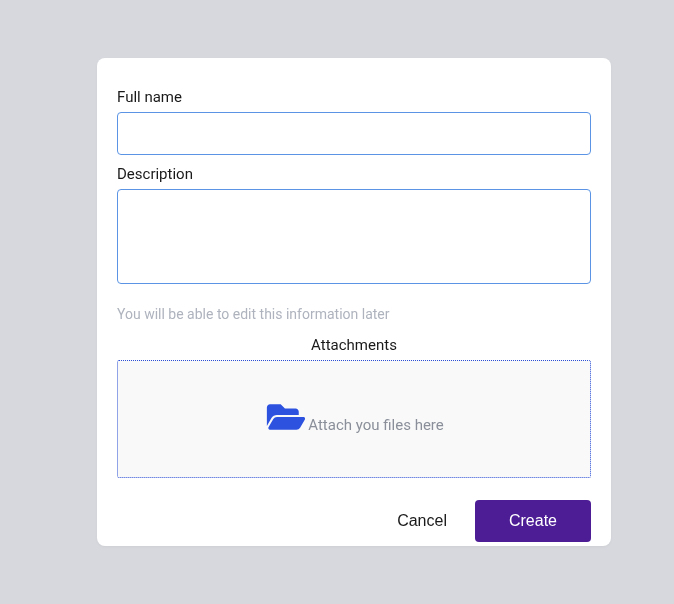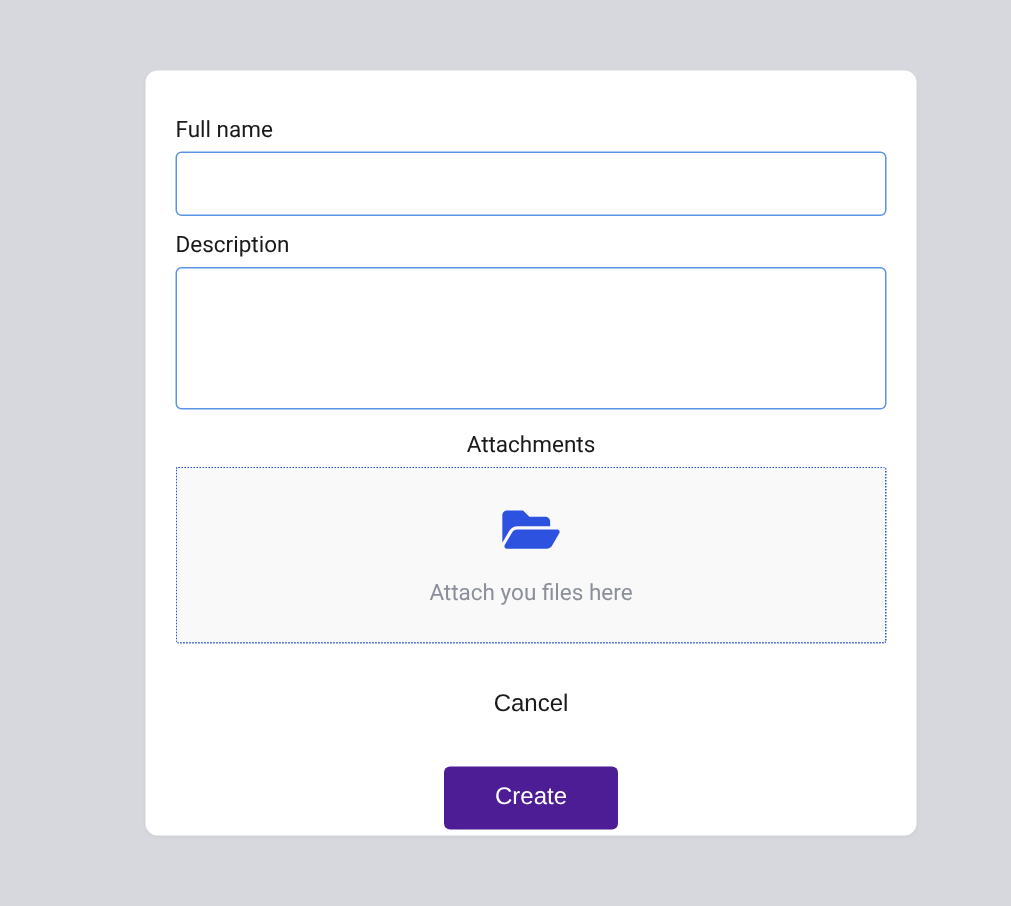--- a/index.html
+++ b/index.html
@@ -64,41 +64,40 @@
       margin-bottom: 6px;
       display: block;
       text-align: center;
     }
     .dropzone {
       border: 1.5px dotted #2a4fd6;
       background: #f9f9fa;
       border-radius: 2px;
       height: 118px;
       display: flex;
-      flex-direction: column;
+      flex-direction: row;
       align-items: center;
       justify-content: center;
       cursor: pointer;
     }
     .dropzone-text {
       color: #8a8f99;
       font-size: 15px;
       margin-top: 12px;
     }
     .folder-icon {
       width: 44px;
       height: 34px;
     }
     .actions {
       display: flex;
       justify-content: flex-end;
       align-items: center;
       gap: 22px;
       margin-top: 22px;
-      flex-direction: column;
     }
     .cancel-btn {
       background: none;
       border: none;
       font-size: 16px;
       color: #1a1a1a;
       cursor: pointer;
       padding: 10px 6px;
     }
     .create-btn {
@@ -118,20 +117,21 @@
   <div class="form-group">
     <label class="label">Full name</label>
     <input type="text" class="text-input" value="" style="">
   </div>
 
   <div class="form-group">
     <label class="label">Description</label>
     <textarea class="textarea" style=""></textarea>
   </div>
 
+  <div class="hint">You will be able to edit this information later</div>
 
   <div>
     <label class="attachments-label">Attachments</label>
     <div class="dropzone">
       <span>
         <svg class="folder-icon" viewBox="0 0 576 512" fill="#2d52df">
           <path d="M572.694 292.093L500.27 416.248A63.997 63.997 0 0 1 444.989 448H45.025c-18.523 0-30.064-20.093-20.731-36.093l72.424-124.155A64 64 0 0 1 152 256h399.964c18.523 0 30.064 20.093 20.73 36.093zM152 224h328v-48c0-26.51-21.49-48-48-48H272l-64-64H48C21.49 64 0 85.49 0 112v278.046l69.077-118.418C86.214 242.25 117.989 224 152 224z"></path>
         </svg>
       </span>
       <div class="dropzone-text">Attach you files here</div>

